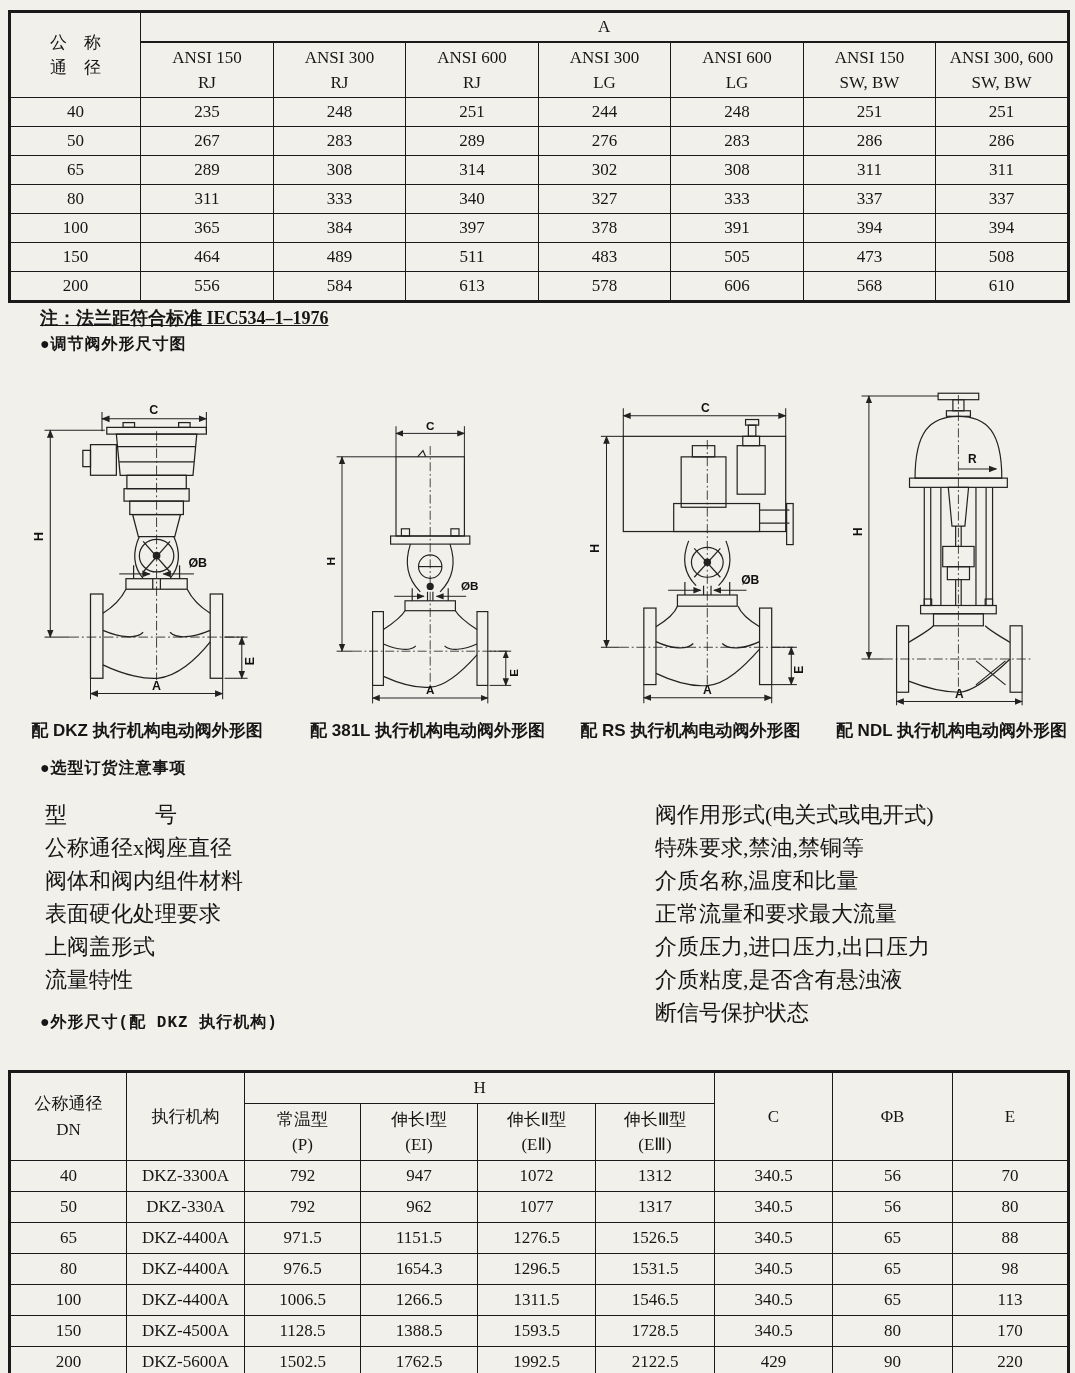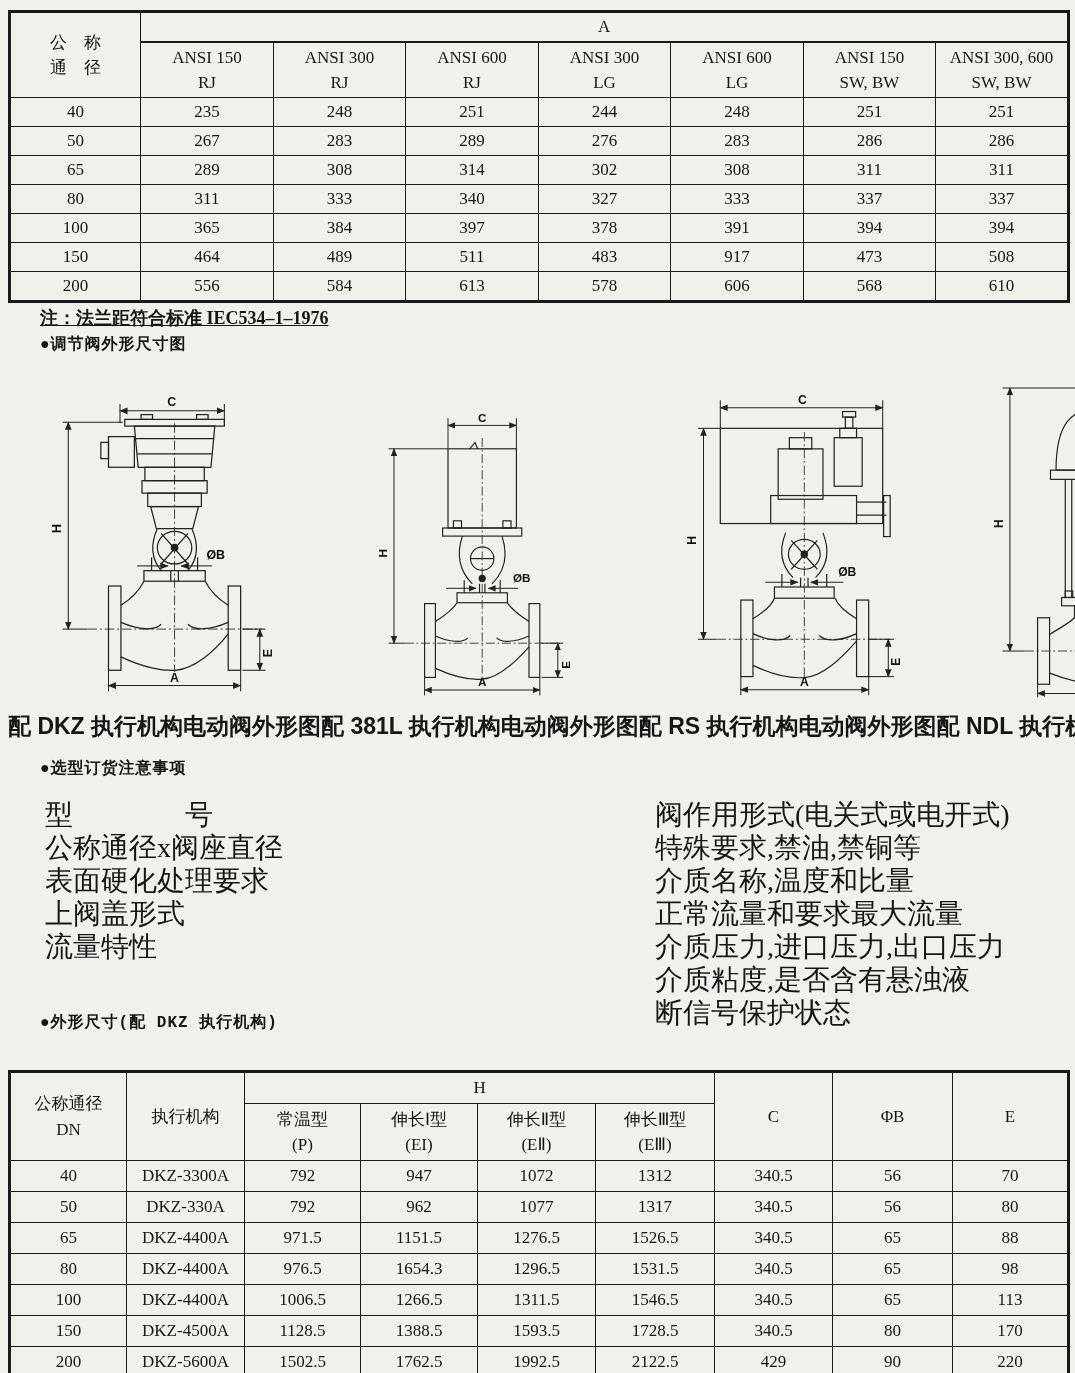--- a/index.html
+++ b/index.html
@@ -26,23 +26,23 @@
   .sec{position:absolute;left:40px;font-family:Liberation Mono, monospace;
        font-weight:bold;font-size:16px;letter-spacing:1px;}
   #sec1{top:334px;}
   #sec2{top:758px;}
   #sec3{top:1012px;}
   .figs{position:absolute;left:8px;top:370px;width:1059px;height:372px;
         display:flex;justify-content:space-between;align-items:flex-end;}
   .fig{display:flex;flex-direction:column;align-items:center;}
   .fig svg{display:block;}
   .figcap{margin-top:12px;font-family:"Liberation Sans",sans-serif;font-weight:bold;
-          font-size:23px;white-space:nowrap;}
+          font-size:17px;white-space:nowrap;}
   .ol{position:absolute;top:798px;font-family:"Liberation Serif",serif;
-      font-size:28px;line-height:33px;}
+      font-size:22px;line-height:33px;}
   .ol-l{left:45px;}
   .ol-r{left:655px;}
   
   .sh{stroke:#222;stroke-width:1.3;fill:none;}
   .dl{stroke:#222;stroke-width:1.1;fill:none;}
   .cl{stroke:#222;stroke-width:0.9;stroke-dasharray:10 3 2 3;fill:none;}
   .fl{fill:#222;stroke:none;}
   text.dim{font-family:"Liberation Sans",sans-serif;font-weight:bold;font-size:13px;
            fill:#111;text-anchor:middle;}
 </style>
@@ -149,21 +149,21 @@
           <td>391</td>
           <td>394</td>
           <td>394</td>
         </tr>
     <tr class="dr">
           <td>150</td>
           <td>464</td>
           <td>489</td>
           <td>511</td>
           <td>483</td>
-          <td>917</td>
+          <td>505</td>
           <td>473</td>
           <td>508</td>
         </tr>
     <tr class="dr">
           <td>200</td>
           <td>556</td>
           <td>584</td>
           <td>613</td>
           <td>578</td>
           <td>606</td>
@@ -409,20 +409,21 @@
         <text class="dim" x="126" y="340">A</text>
       </svg>
       <div class="figcap">配 NDL 执行机构电动阀外形图</div>
     </div>
   </div>
 
   <div class="sec" id="sec2">●选型订货注意事项</div>
   <div class="ol ol-l">
     <div>型　　　　号</div>
     <div>公称通径x阀座直径</div>
+    <div>阀体和阀内组件材料</div>
     <div>表面硬化处理要求</div>
     <div>上阀盖形式</div>
     <div>流量特性</div>
   </div>
   <div class="ol ol-r">
     <div>阀作用形式(电关式或电开式)</div>
     <div>特殊要求,禁油,禁铜等</div>
     <div>介质名称,温度和比量</div>
     <div>正常流量和要求最大流量</div>
     <div>介质压力,进口压力,出口压力</div>

